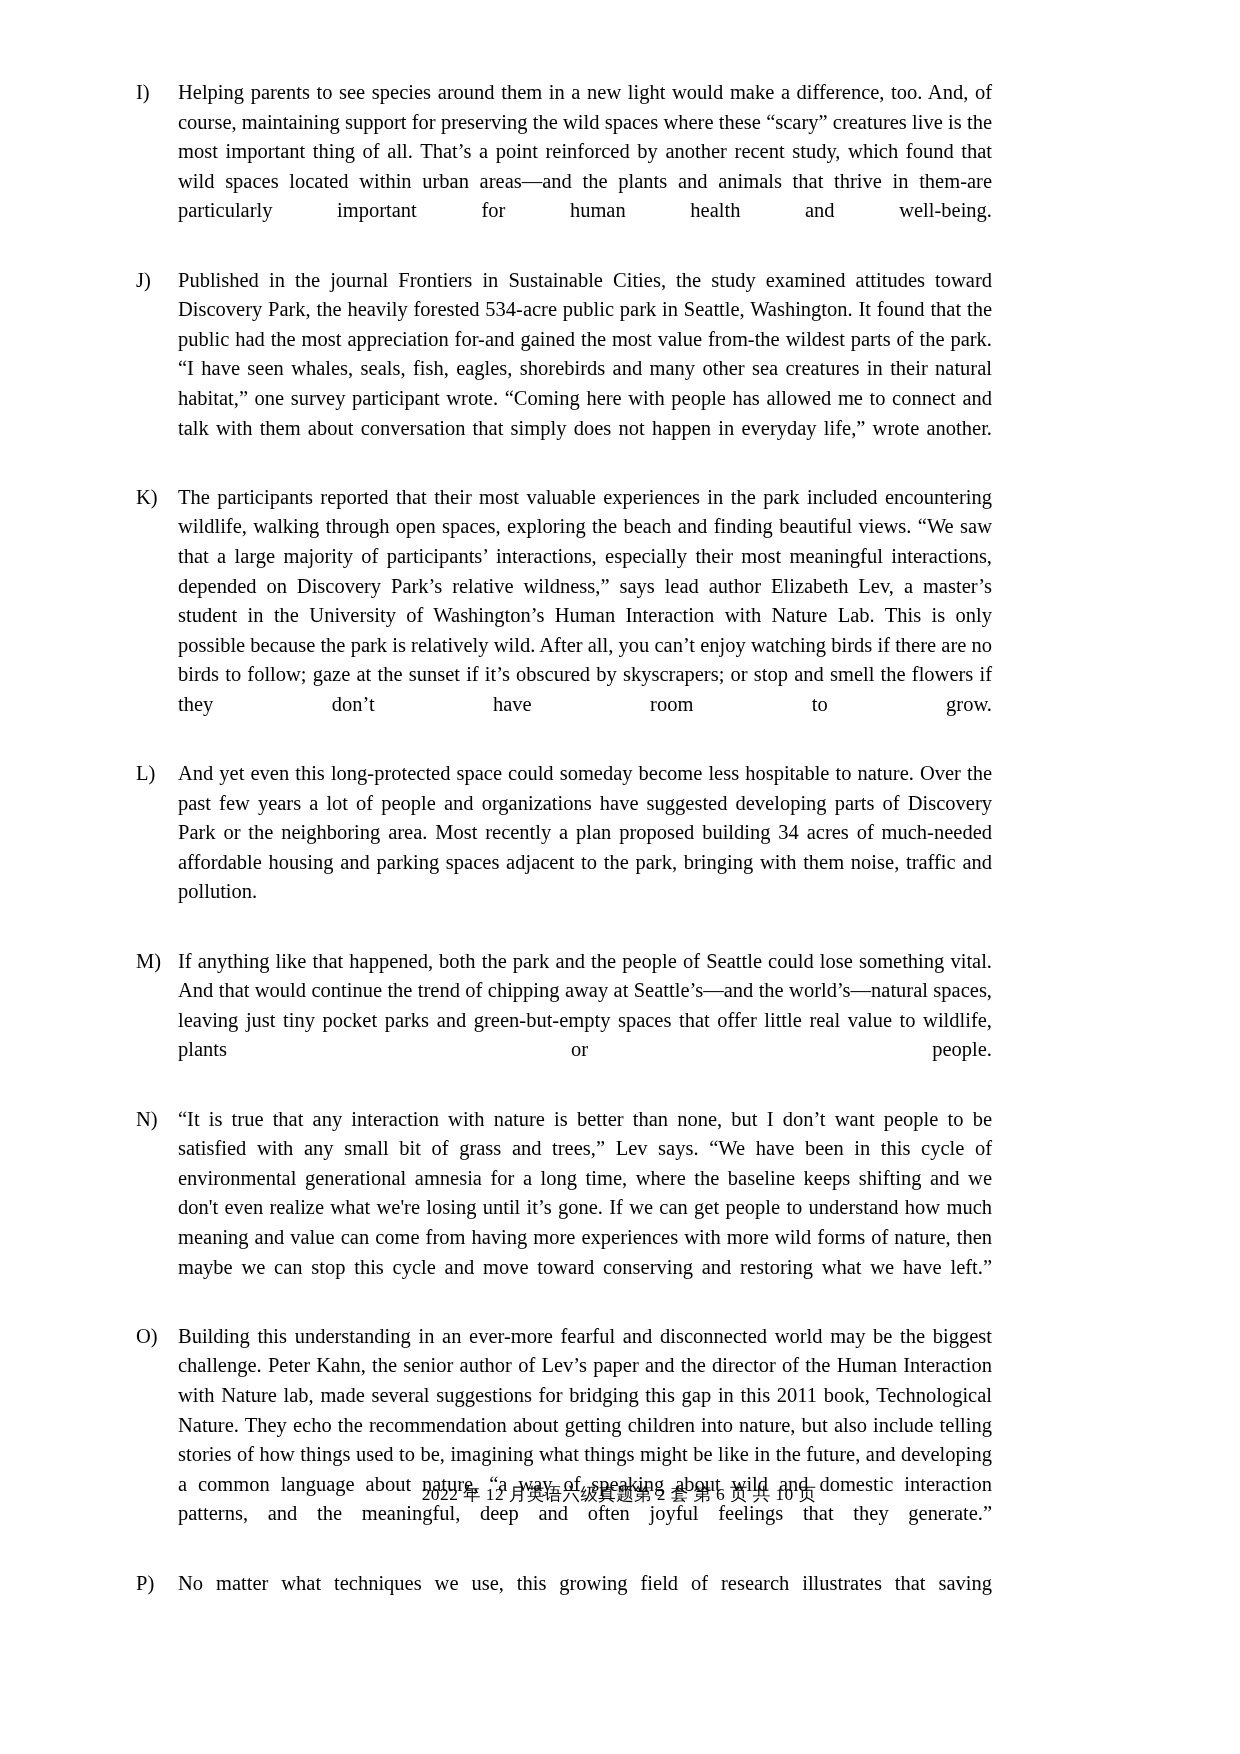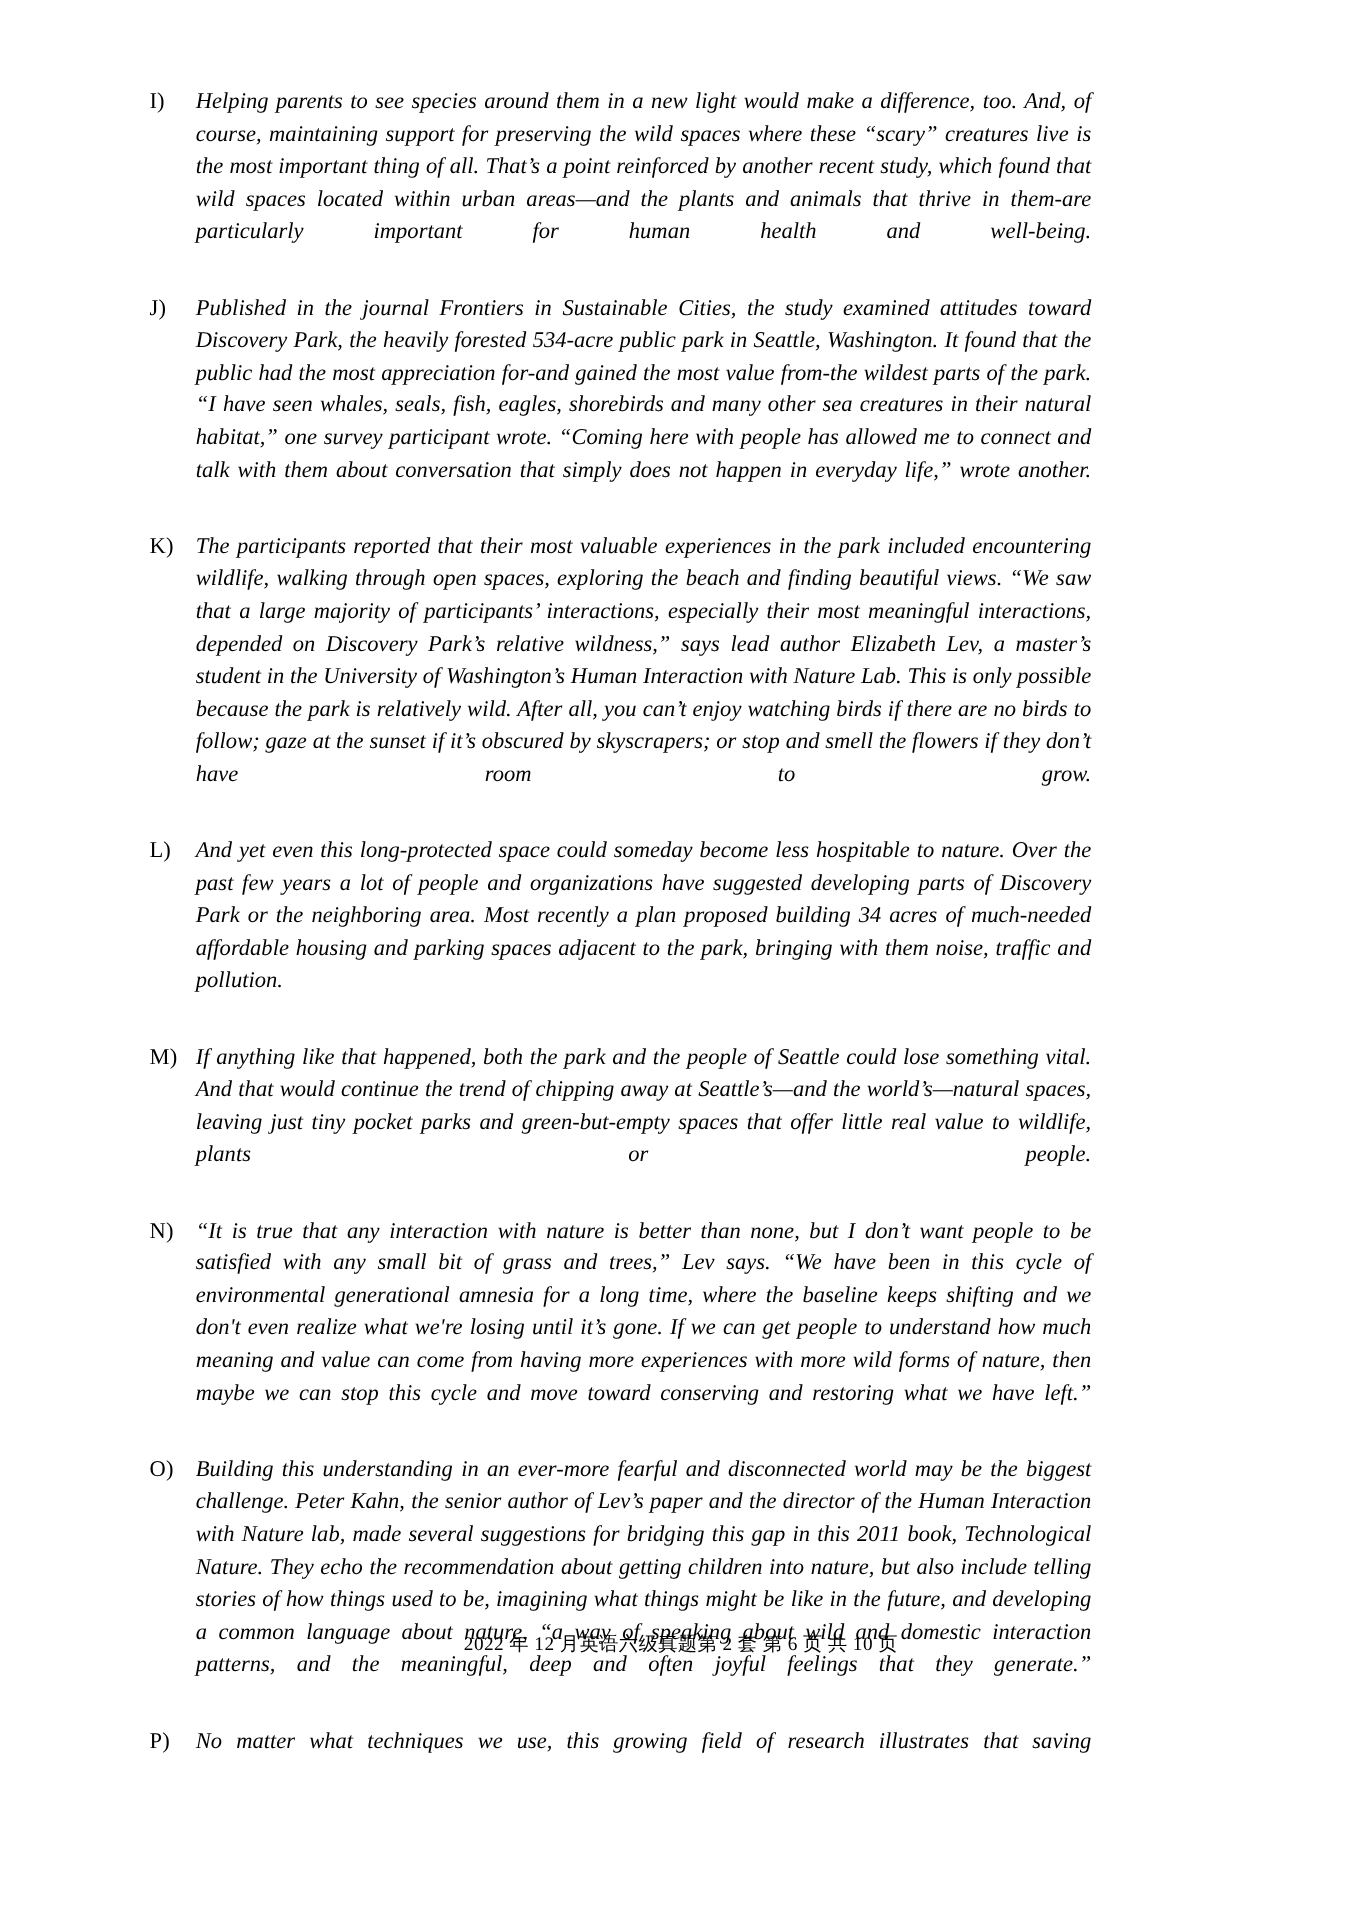--- a/index.html
+++ b/index.html
@@ -47,21 +47,20 @@
     white-space: nowrap;
   }
 
   .para-body {
     flex: 1 1 auto;
     font-size: 20.5px;
     line-height: 29.6px;
     text-align: justify;
     text-justify: inter-word;
     hyphens: none;
-    font-style: italic;
     -webkit-hyphens: none;
   }
 
   
   .para-body::after {
     content: "";
     display: inline-block;
     width: 100%;
   }
 

